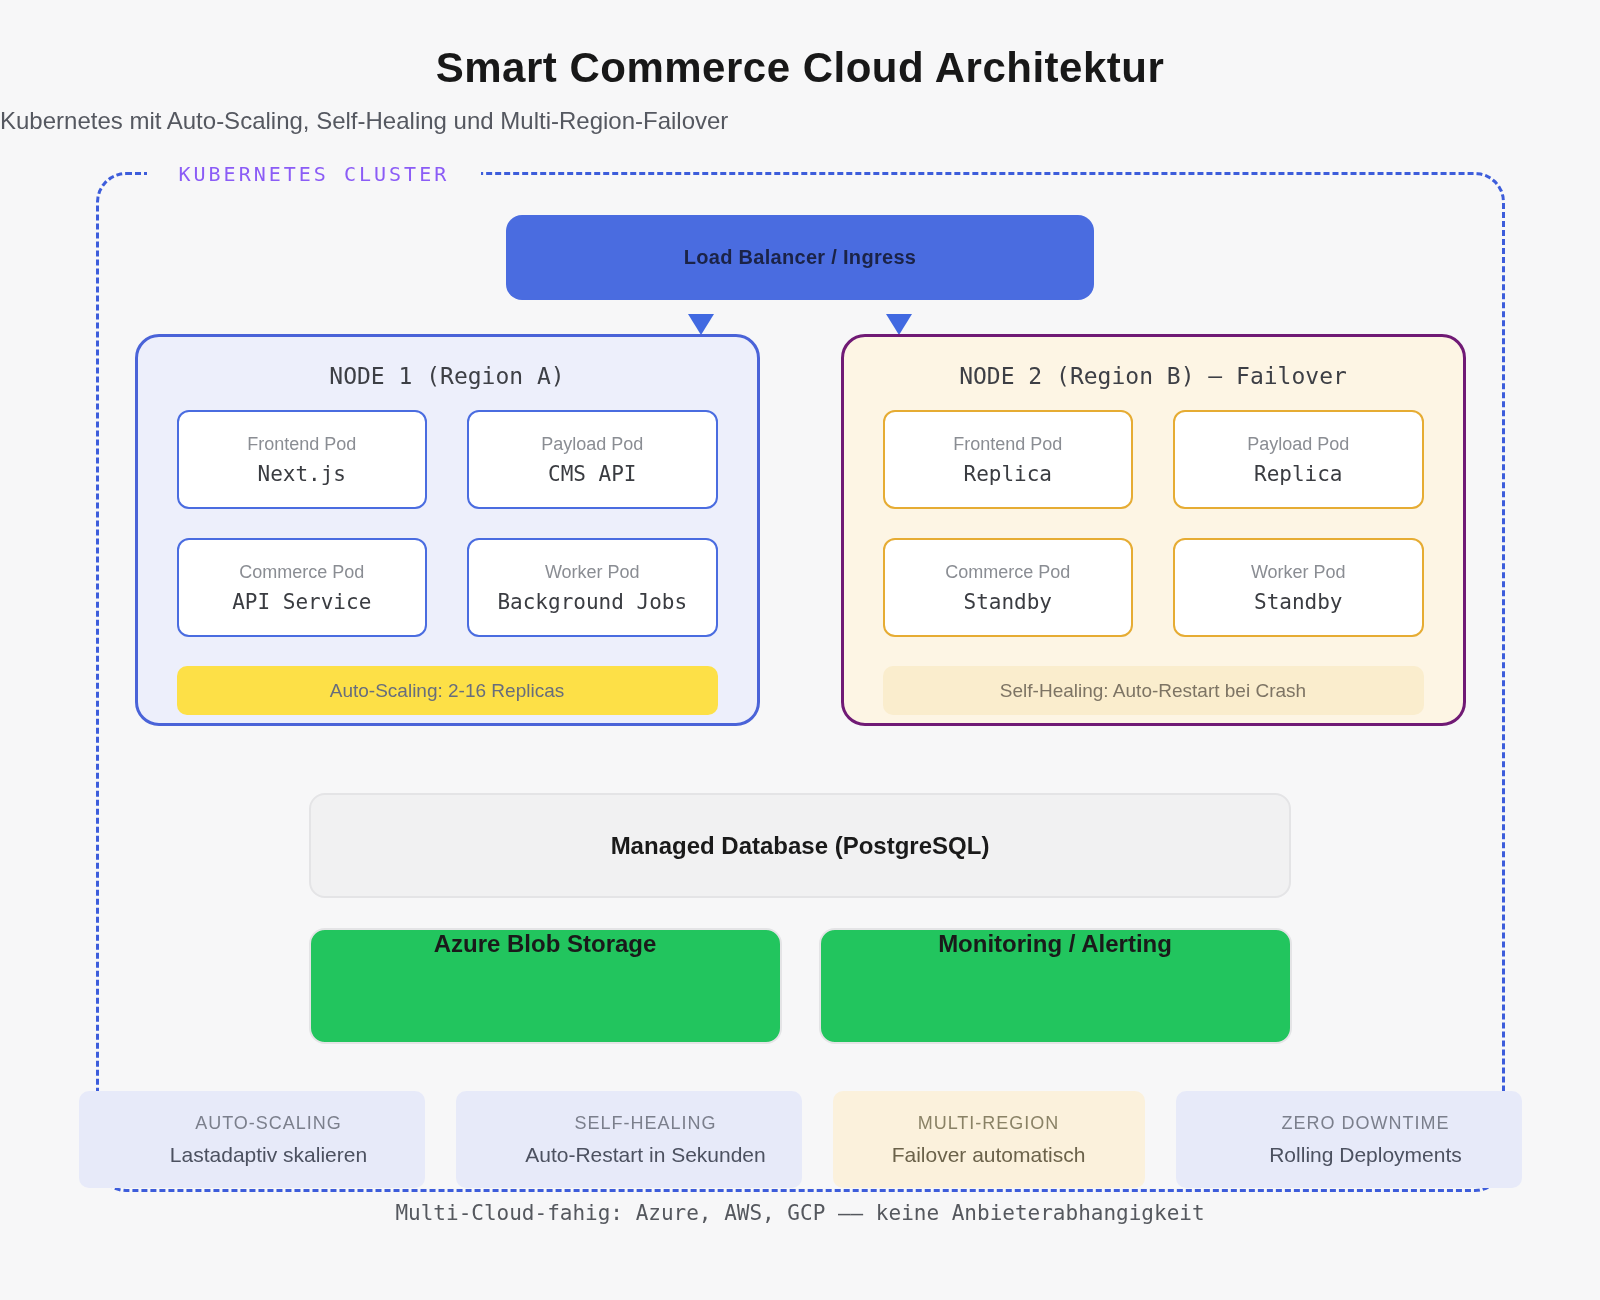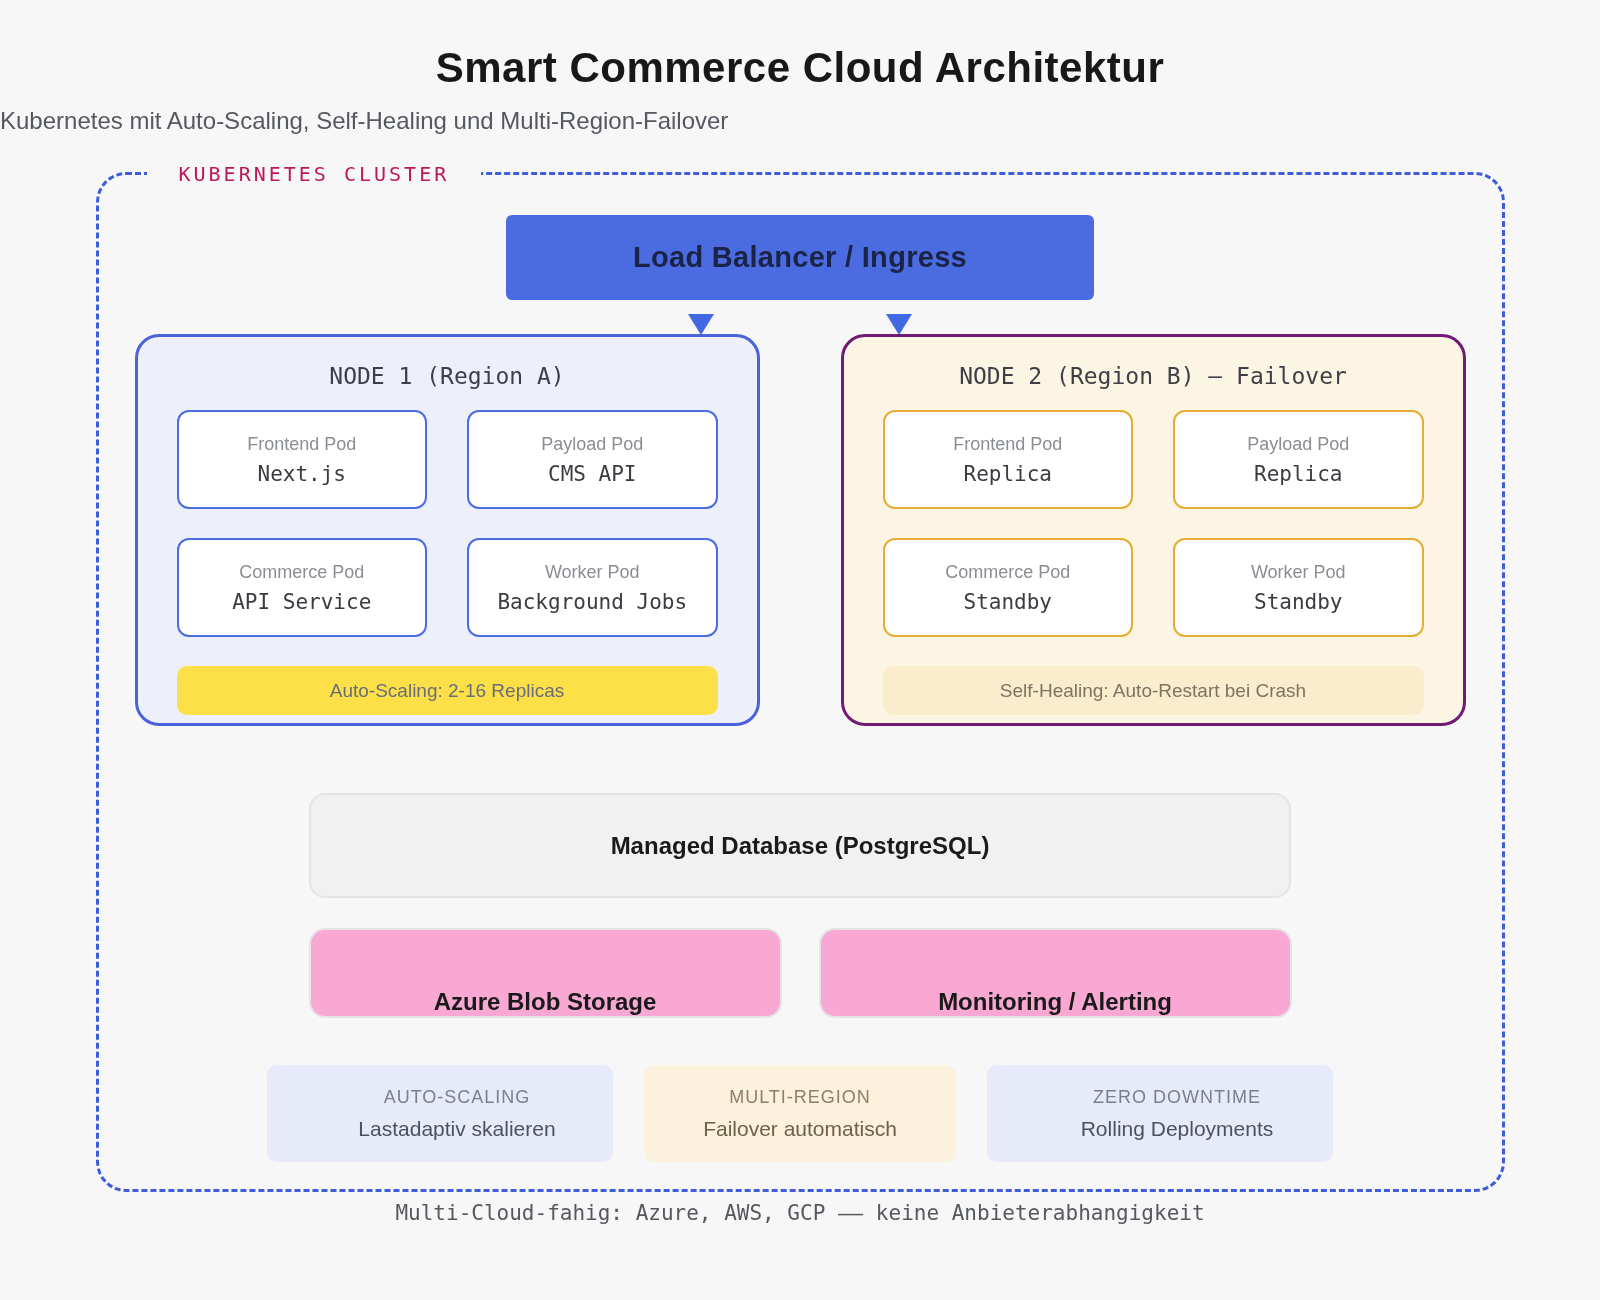--- a/index.html
+++ b/index.html
@@ -26,30 +26,30 @@
     margin:37px auto 0;
     border:3px dashed #3d5ddb;
     border-radius:30px;
     box-sizing:border-box;
     display:flex;flex-direction:column;align-items:center;
   }
   .cluster-label{
     position:absolute;top:-15px;left:48px;
     background:#f7f7f8;
     padding:2px 32px;
-    font-size:20px;color:#be185d;letter-spacing:3px;
+    font-size:20px;color:#8b5cf6;letter-spacing:3px;
   }
 
   .lb{
     margin-top:40px;
     width:588px;height:85px;
     background:#4a6ce0;
-    border-radius:6px;
+    border-radius:16px;
     display:flex;align-items:center;justify-content:center;
-    color:#1b2347;font-size:29px;font-weight:bold;letter-spacing:0.3px;
+    color:#1b2347;font-size:20px;font-weight:bold;letter-spacing:0.3px;
   }
 
   .arrows{margin-top:14px;display:flex;gap:172px;height:20px;}
   .arrow-down{
     width:0;height:0;
     border-left:13px solid transparent;
     border-right:13px solid transparent;
     border-top:21px solid #4169e1;
   }
 
@@ -91,24 +91,24 @@
     width:982px;height:105px;
     background:#f1f1f2;border:2px solid #e4e4e6;border-radius:16px;
     box-sizing:border-box;
     display:flex;flex-direction:column;align-items:center;justify-content:center;gap:9px;
   }
   .db-title{font-size:24px;font-weight:bold;color:#1a1a1a;}
   .db-subtitle{font-size:21px;color:#55585e;}
 
   .services{margin-top:30px;display:flex;gap:37px;}
   .service-box{
-    width:473px;height:90px;
-    background:#f9a8d4;border:2px solid #e4e4e6;border-radius:16px;
-    box-sizing:border-box;
-    display:flex;align-items:flex-end;justify-content:center;
+    width:473px;height:116px;
+    background:#22c55e;border:2px solid #e4e4e6;border-radius:16px;
+    box-sizing:border-box;
+    display:flex;align-items:flex-start;justify-content:center;
     font-size:24px;font-weight:bold;color:#1a1a1a;
   }
 
   .badges{margin-top:47px;display:flex;gap:31px;}
   .badge{
     width:312px;height:97px;border-radius:10px;
     display:flex;flex-direction:column;align-items:center;justify-content:center;gap:9px;
   }
   .badge.theme-blue{background:#e7eaf9;padding-left:34px;}
   .badge.theme-amber{background:#fbf1dc;}
@@ -203,20 +203,24 @@
     <div class="service-box">
       <span>Monitoring / Alerting</span>
     </div>
   </div>
 
   <div class="badges">
     <div class="badge theme-blue">
       <div class="badge-label">AUTO-SCALING</div>
       <div class="badge-text">Lastadaptiv skalieren</div>
     </div>
+    <div class="badge theme-blue">
+      <div class="badge-label">SELF-HEALING</div>
+      <div class="badge-text">Auto-Restart in Sekunden</div>
+    </div>
     <div class="badge theme-amber">
       <div class="badge-label">MULTI-REGION</div>
       <div class="badge-text">Failover automatisch</div>
     </div>
     <div class="badge theme-blue">
       <div class="badge-label">ZERO DOWNTIME</div>
       <div class="badge-text">Rolling Deployments</div>
     </div>
   </div>
 </div>

